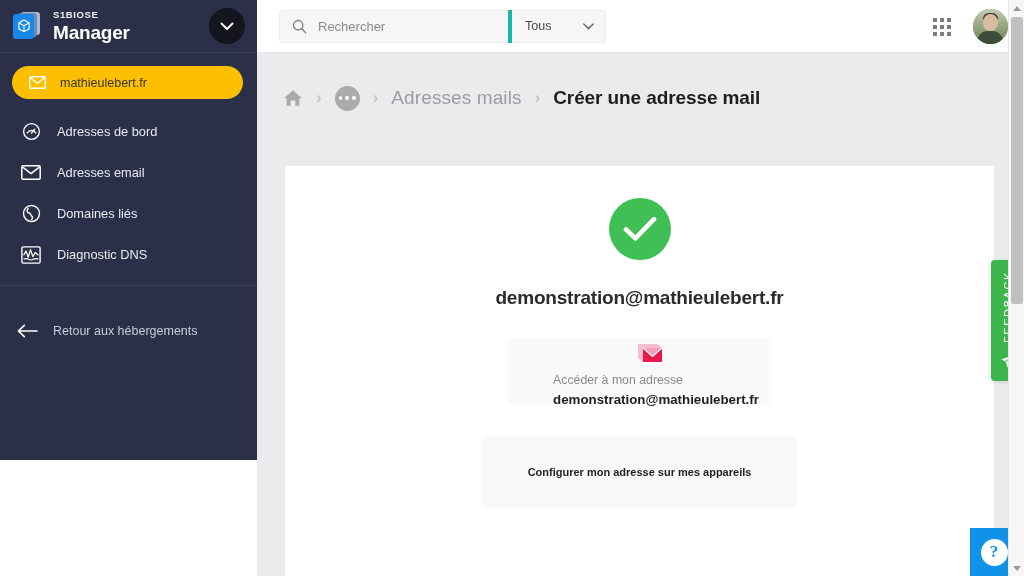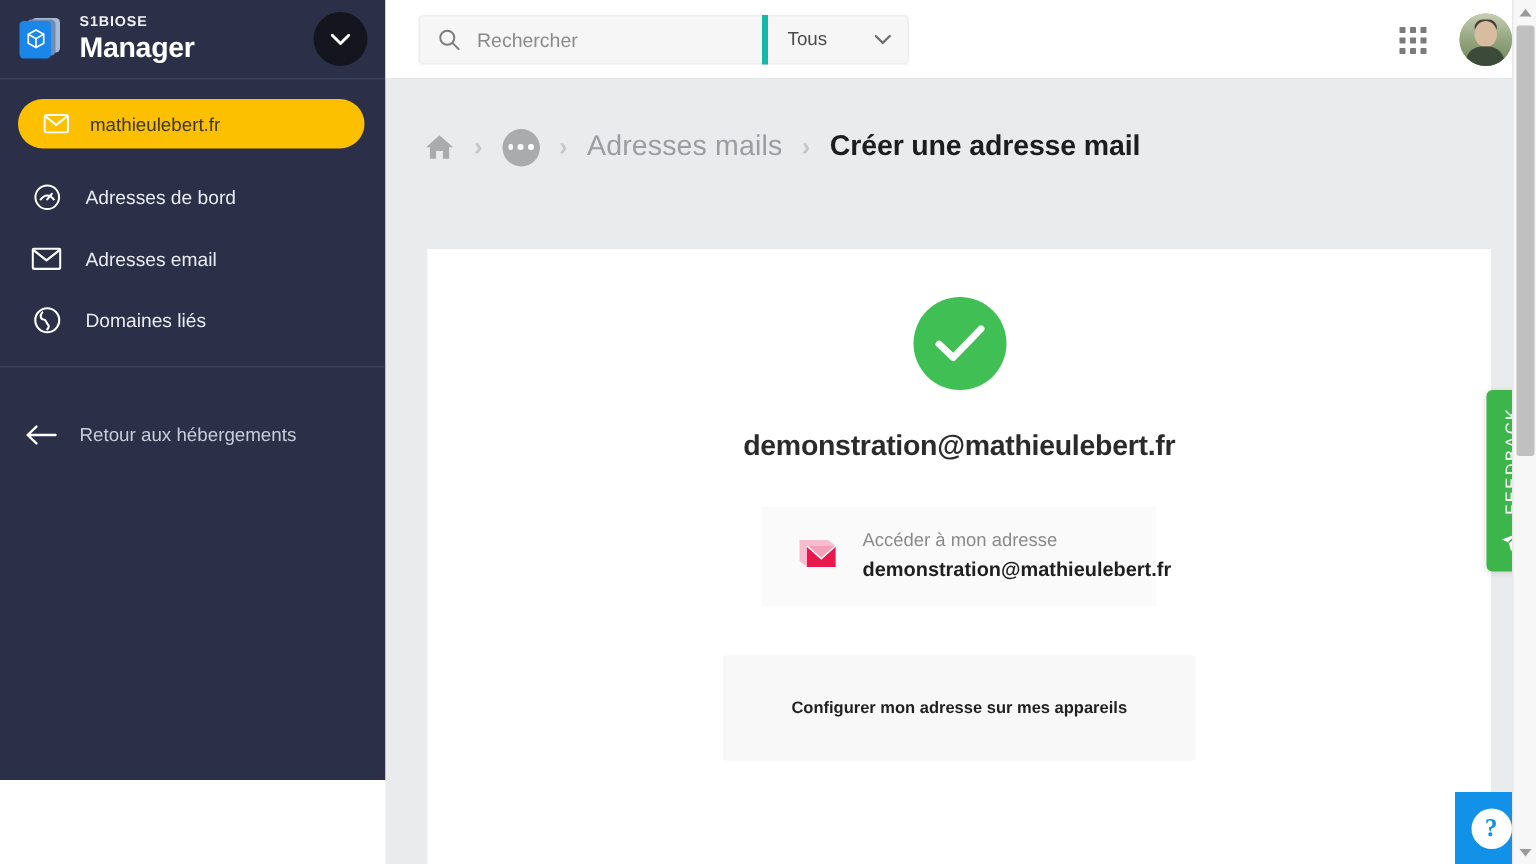--- a/index.html
+++ b/index.html
@@ -6,21 +6,21 @@
   html, body {
     width: 1024px; height: 576px;
     overflow: hidden;
     font-family: "Liberation Sans", sans-serif;
     background: #ffffff;
   }
   #app { position: relative; width: 1024px; height: 576px; display: flex; }
 
   
   .sidebar {
-    width: 257px; height: 520px;
+    width: 257px; height: 460px;
     background: #2b3048;
     flex: 0 0 257px;
     position: relative;
     color: #fff;
   }
   .sb-head {
     height: 52px;
     display: flex; align-items: center;
     padding: 0 10px 0 12px;
     position: relative;
@@ -171,21 +171,21 @@
     margin-top: 27px; font-size: 19px; font-weight: 700; color: #2b2b2b;
     letter-spacing: -.2px;
   }
   .congrats {
     margin: 24px auto 0 auto; max-width: 640px;
     font-size: 16.5px; color: #4d4d4d; line-height: 1.45;
   }
   .action-card {
     margin: 29px auto 0 auto; width: 263px; height: 66px;
     background: #fafafa; display: flex; align-items: center;
-    padding-left: 19px; cursor: pointer;
+    padding-left: 19px; cursor: pointer; flex-direction: column;
   }
   .env-icon { width: 34px; flex: 0 0 34px; }
   .action-texts { margin-left: 14px; text-align: left; }
   .action-sub { font-size: 12.3px; color: #8a8a8a; line-height: 1.45; }
   .action-main { font-size: 13.3px; color: #1f1f1f; font-weight: 700; line-height: 1.45; }
   .config-card {
     margin: 33px auto 0 auto; width: 315px; min-height: 70px;
     background: #f8f8f8; display: flex; align-items: center; justify-content: center;
     cursor: pointer;
   }
@@ -306,20 +306,30 @@
       <div class="nav-item">
         <span class="ico">
           <svg width="19" height="19" viewBox="0 0 20 20">
             <circle cx="10" cy="10" r="8.4" fill="none" stroke="#ffffff" stroke-width="1.5"></circle>
             <path d="M6.5 4.5 C4.5 7 5.5 9.5 7.5 9.5 C9.5 9.5 9 12 10.5 13 C11.5 13.7 11 15.5 10 16.4" fill="none" stroke="#ffffff" stroke-width="1.5" stroke-linecap="round" stroke-linejoin="round"></path>
           </svg>
         </span>
         <span class="lbl">Domaines liés</span>
       </div>
 
+      <div class="nav-item">
+        <span class="ico">
+          <svg width="20" height="18" viewBox="0 0 20 18">
+            <rect x="0.9" y="0.9" width="18.2" height="16.2" rx="1.4" fill="none" stroke="#ffffff" stroke-width="1.4"></rect>
+            <path d="M2.6 9.3 L5 5 L7.2 11.2 L9.5 3.6 L11.8 10.6 L14.2 6.5 L17.4 9.3" fill="none" stroke="#ffffff" stroke-width="1.3" stroke-linejoin="round"></path>
+            <path d="M2.6 13.3 Q5 11.9 7.4 13.3 Q9.8 14.7 12.2 13.3 Q14.8 11.9 17.4 13.3" fill="none" stroke="#ffffff" stroke-width="1.2"></path>
+          </svg>
+        </span>
+        <span class="lbl">Diagnostic DNS</span>
+      </div>
     </nav>
 
     <div class="nav-sep"></div>
 
     <div class="back-item">
       <span class="ico">
         <svg width="21" height="14" viewBox="0 0 21 14">
           <path d="M20 7 L1.5 7 M7.3 1.4 L1.4 7 L7.3 12.6" stroke="#ffffff" stroke-width="1.6" fill="none" stroke-linecap="round" stroke-linejoin="round"></path>
         </svg>
       </span>

